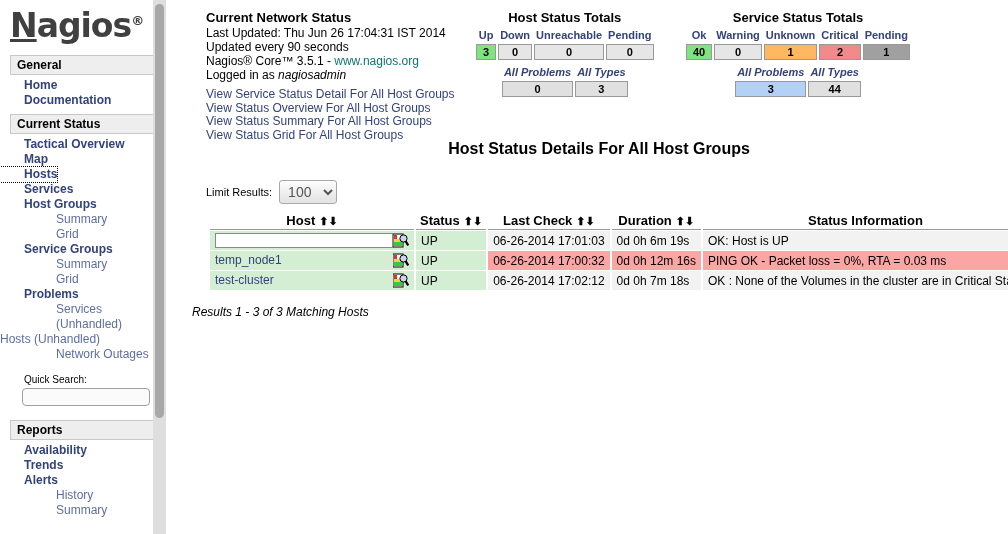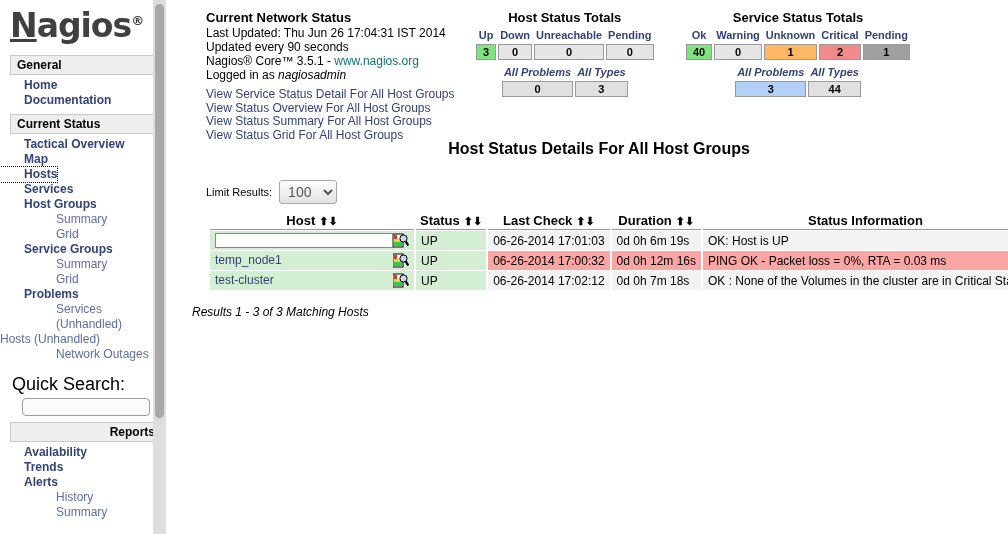--- a/index.html
+++ b/index.html
@@ -61,22 +61,22 @@
     text-decoration: none;
     padding-left: 56px;
     white-space: nowrap;
   }
   .nav-inline { padding-left: 24px; white-space: nowrap; }
   .nav-inline a.n {
     color: #5f6ea2; font-weight: normal; font-size: 12px; text-decoration: none;
   }
   .nav-l1.focused { outline: 1px dotted #000; }
   .quick-search-label {
-    padding-left: 12px;
-    font-size: 18px;
+    padding-left: 24px;
+    font-size: 10px;
     color: #000;
     margin-top: 12px;
     margin-bottom: 3px;
   }
   .quick-search-input {
     display: block;
     margin-left: 22px;
     width: 128px;
     height: 18px;
     border: 1px solid #a0a0a0;
@@ -249,21 +249,21 @@
         <li><a href="#" class="nav-l1">Problems</a></li>
         <li><a href="#" class="nav-l2">Services</a></li>
         <li><a href="#" class="nav-l2">(Unhandled)</a></li>
         <li class="nav-inline"><a href="#" class="n">Hosts</a> <a href="#" class="n">(Unhandled)</a></li>
         <li><a href="#" class="nav-l2">Network Outages</a></li>
       </ul>
 
       <div class="quick-search-label">Quick Search:</div>
       <input class="quick-search-input" type="text" value="" style="">
 
-      <div class="nav-header" style="margin-top:6px;text-align:right;">Reports</div>
+      <div class="nav-header" style="margin-top:14px;">Reports</div>
       <ul class="nav-list">
         <li><a href="#" class="nav-l1">Availability</a></li>
         <li><a href="#" class="nav-l1">Trends</a></li>
         <li><a href="#" class="nav-l1">Alerts</a></li>
         <li><a href="#" class="nav-l2">History</a></li>
         <li><a href="#" class="nav-l2">Summary</a></li>
       </ul>
     </div>
 
     <div id="sb-scrollbar">

